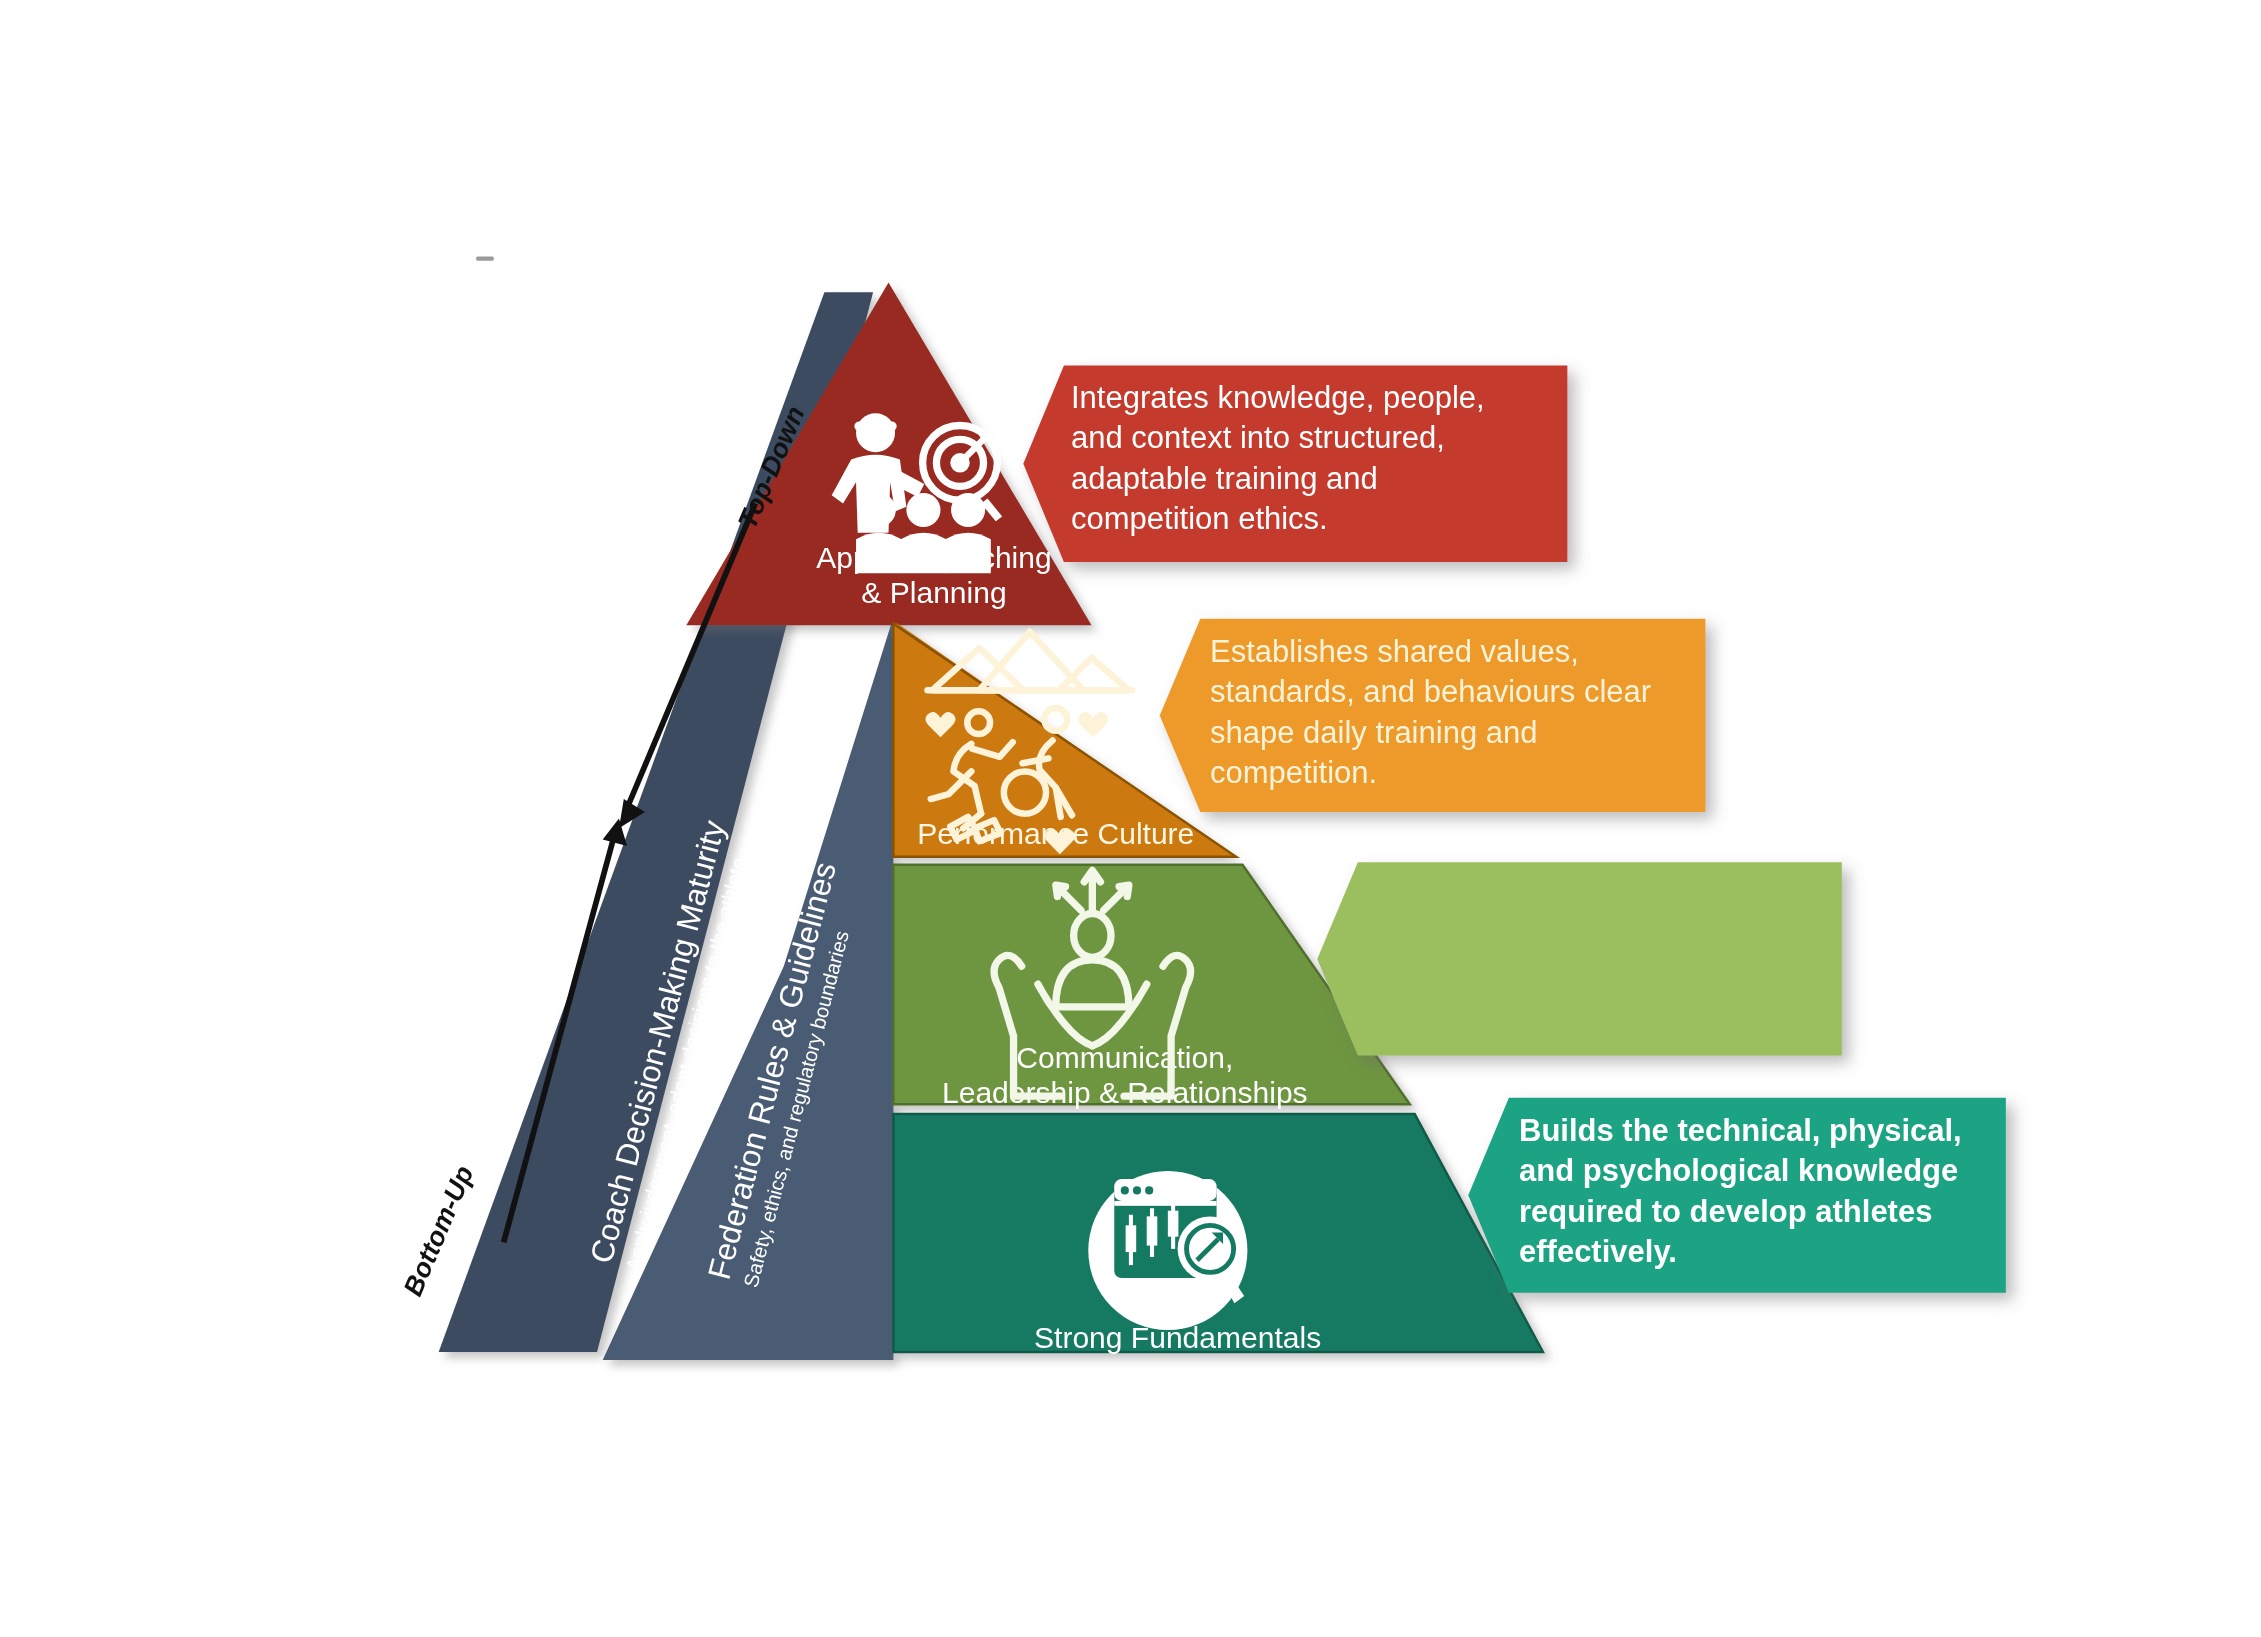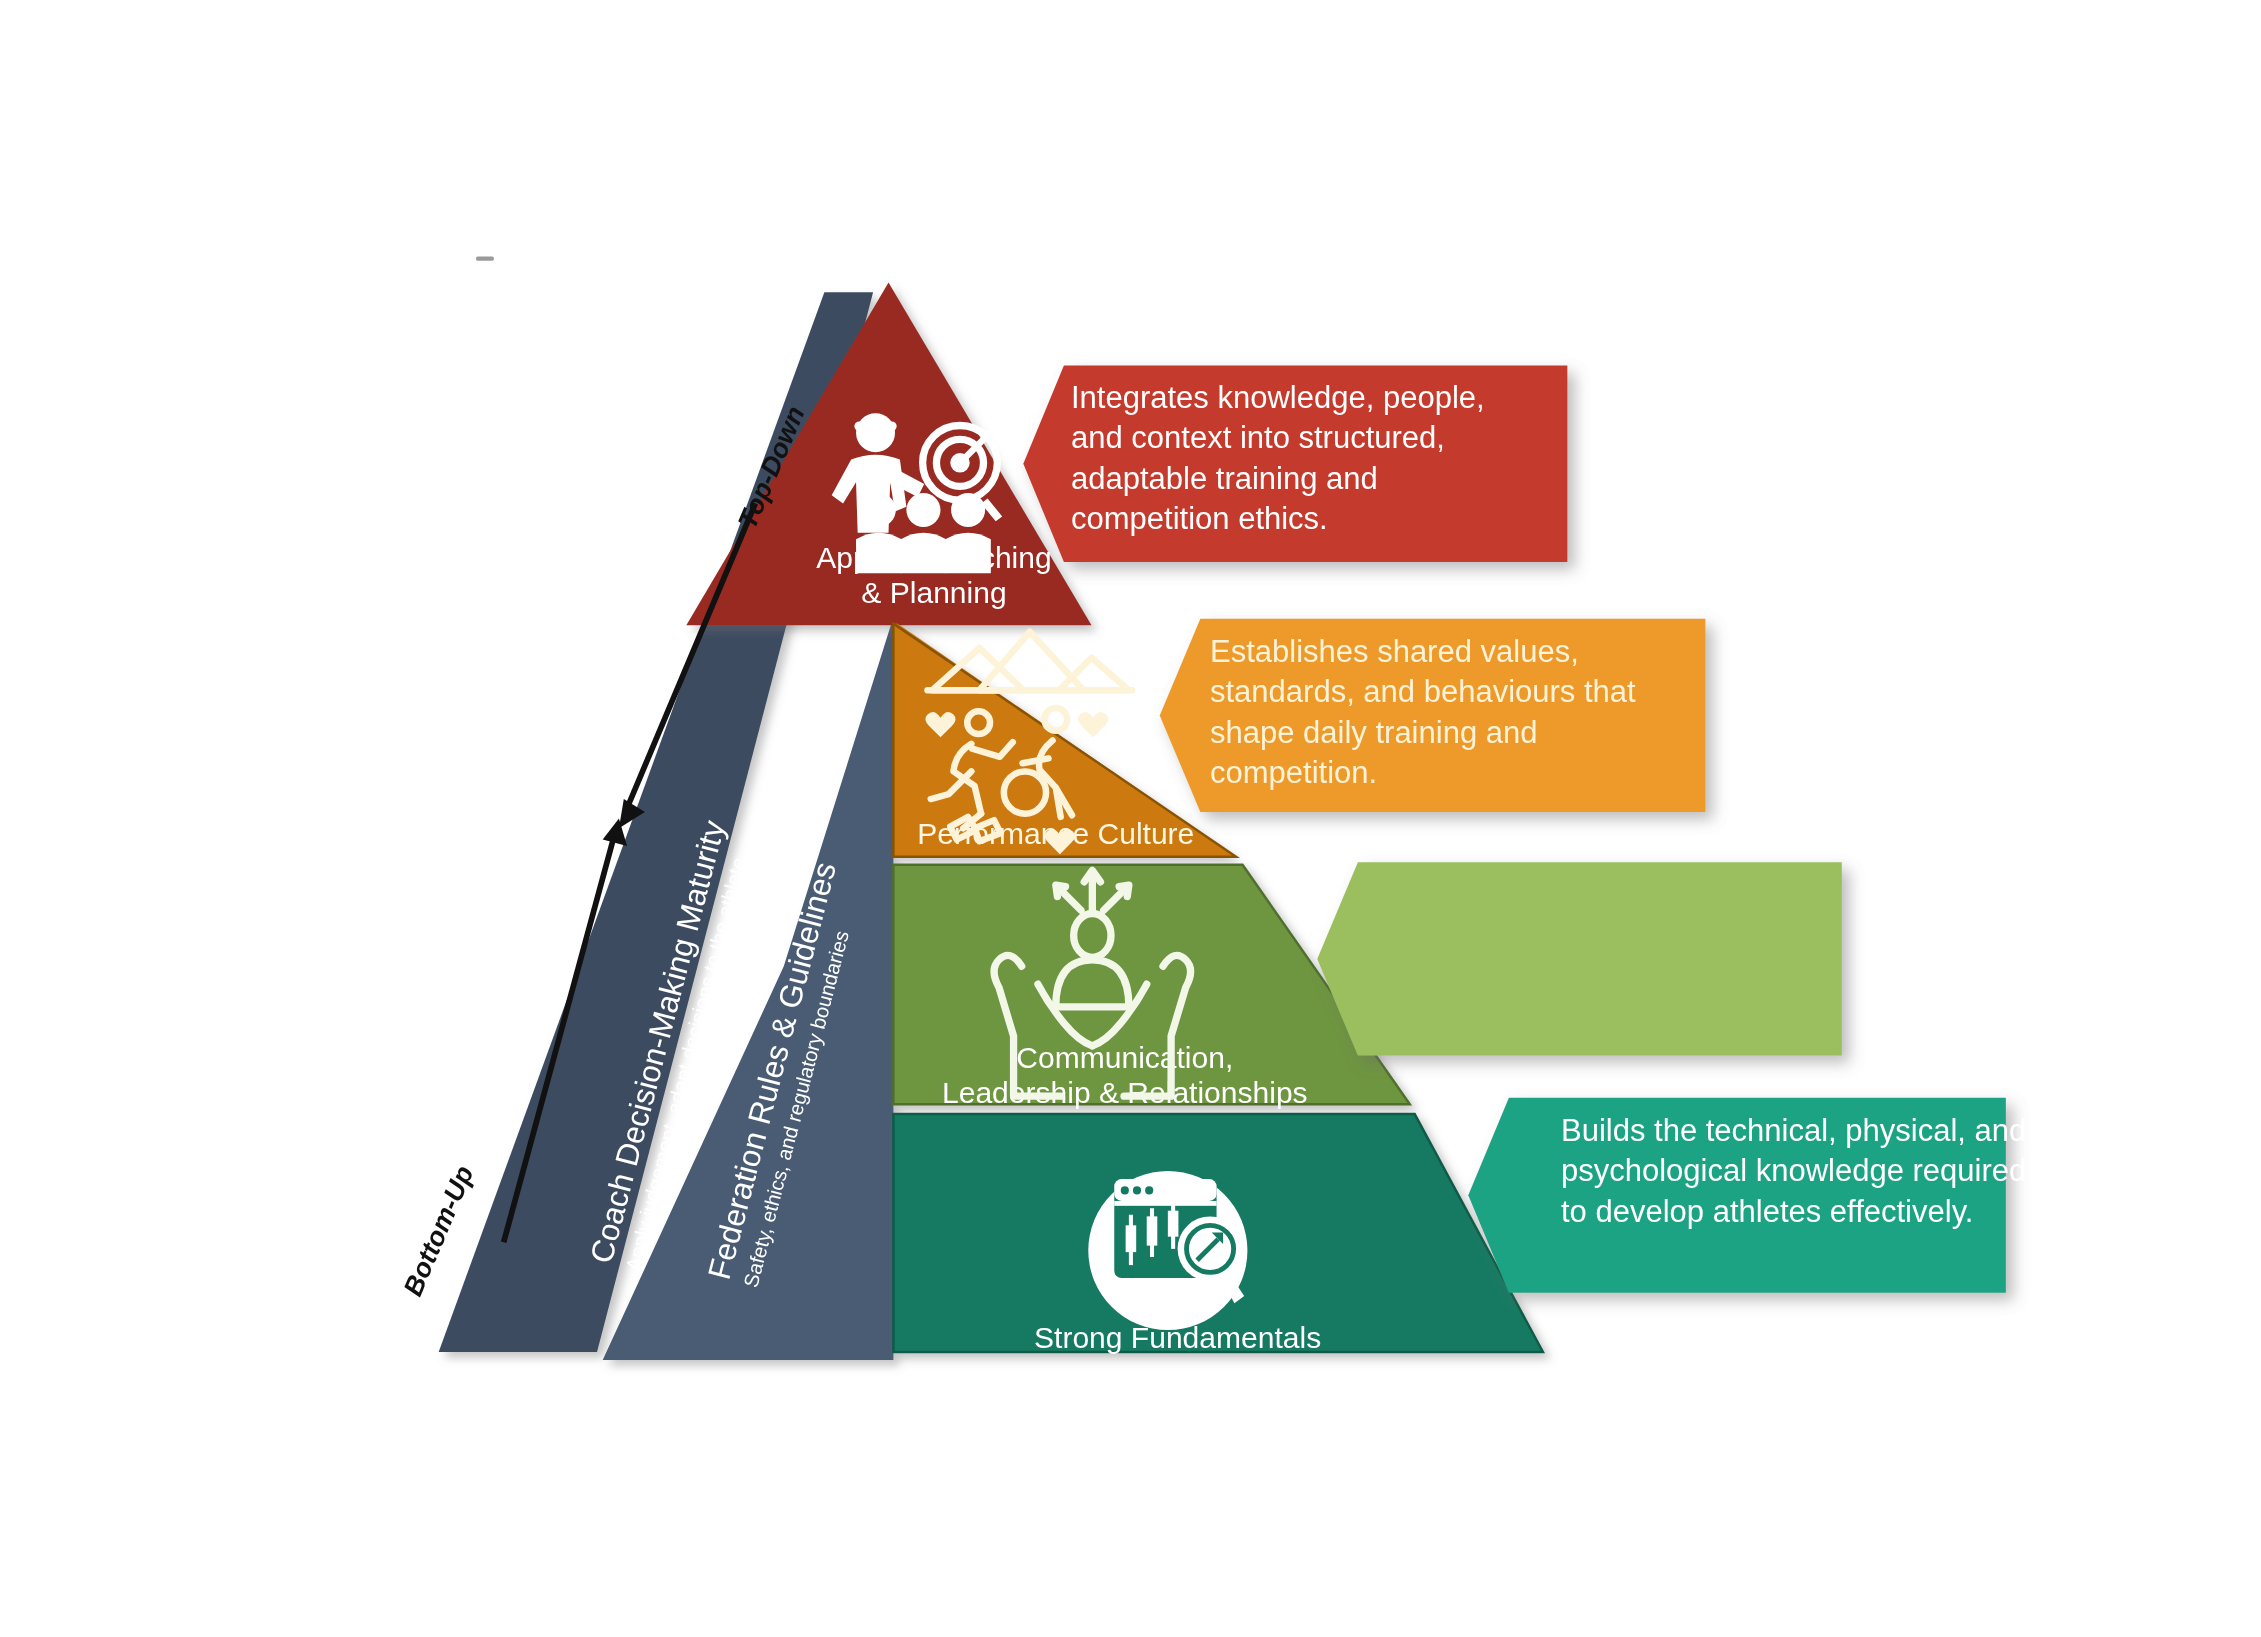--- a/index.html
+++ b/index.html
@@ -205,19 +205,19 @@
     <g transform="rotate(-67 960 580)">
       <text class="dir-label" x="960" y="580" text-anchor="middle">Top-Down</text>
     </g>
     <g transform="rotate(-67 550 1520)">
       <text class="dir-label" x="550" y="1520" text-anchor="middle">Bottom-Up</text>
     </g>
   </svg>
 
   <div class="callout-text" style="left:1071px;top:378px;width:455px;">Integrates knowledge, people, and context into structured, adaptable training and competition ethics.</div>
 
-  <div class="callout-text cream" style="left:1210px;top:632px;width:479px;">Establishes shared values, standards, and behaviours that shape daily training and competition.</div>
-
-
-  <div class="callout-text" style="left:1561px;top:1111px;width:471px;">Builds the technical, physical, and psychological knowledge required to develop athletes effectively.</div>
+  <div class="callout-text cream" style="left:1210px;top:632px;width:479px;">Establishes shared values, standards, and behaviours clear shape daily training and competition.</div>
+
+
+  <div class="callout-text" style="left:1519px;top:1111px;width:471px;font-weight:bold;">Builds the technical, physical, and psychological knowledge required to develop athletes effectively.</div>
 
 </div>
 
 
 </body></html>

